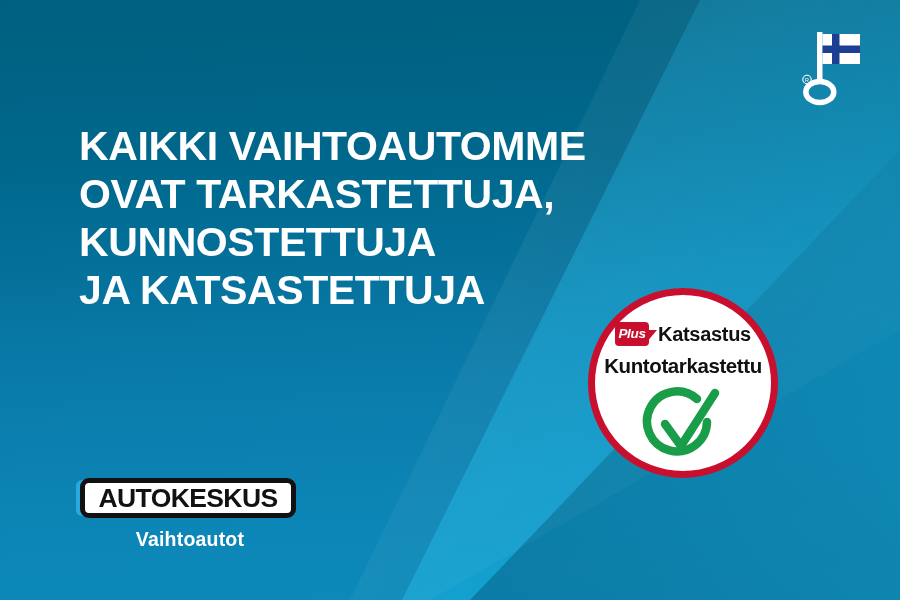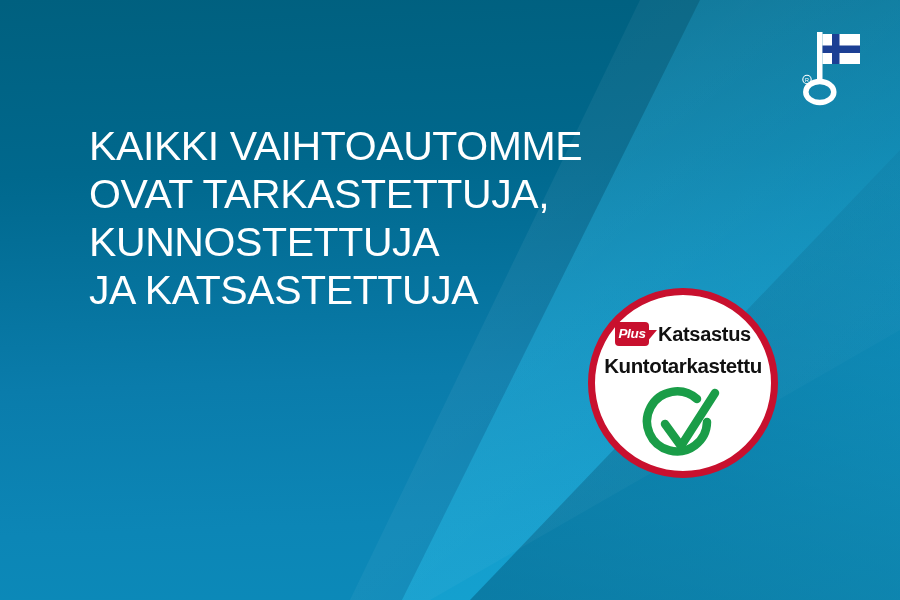--- a/index.html
+++ b/index.html
@@ -48,26 +48,26 @@
     position: absolute;
     top: 26px;
     left: 786px;
     width: 74px;
     height: 80px;
   }
 
   
   #headline {
     position: absolute;
-    left: 89px;
+    left: 79px;
     top: 122px;
     width: 600px;
     color: #ffffff;
     font-size: 41px;
-    font-weight: normal;
+    font-weight: bold;
     line-height: 48px;
     letter-spacing: -0.4px;
     white-space: pre-line;
   }
 
   
   #subhead {
     position: absolute;
     left: 80px;
     top: 342px;
@@ -233,20 +233,29 @@
       <text x="21" y="56" font-family="Liberation Sans, sans-serif" font-size="5.4" fill="#ffffff" text-anchor="middle">R</text>
     </svg>
   </div>
 
   <div id="headline">KAIKKI VAIHTOAUTOMME
 OVAT TARKASTETTUJA,
 KUNNOSTETTUJA
 JA KATSASTETTUJA</div>
 
 
+  <div id="logo-block">
+    <div id="plate-wrap">
+      <div id="plate-tab"></div>
+      <div id="plate">
+        <span id="plate-text">AUTOKESKUS</span>
+      </div>
+    </div>
+    <div id="logo-sub">Vaihtoautot</div>
+  </div>
 
   <div id="seal">
 
     <div id="seal-brand">
       <span id="plus-mark">
         <span id="plus-box">
           <span id="plus-text">Plus</span>
         </span>
         <span id="plus-tail"></span>
       </span>

